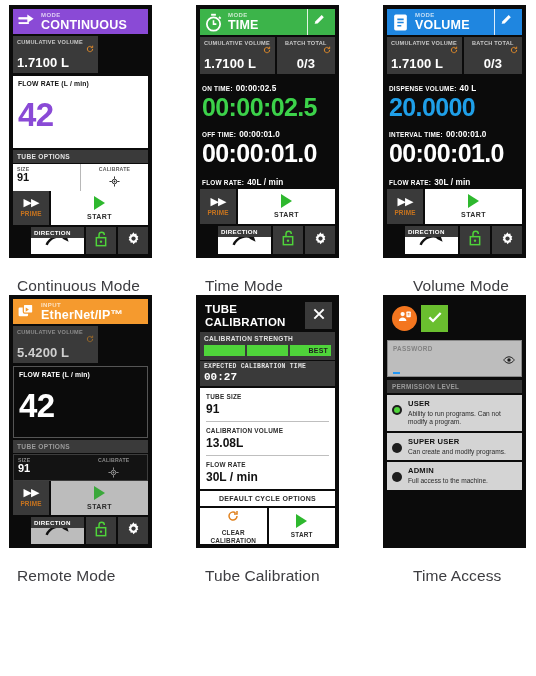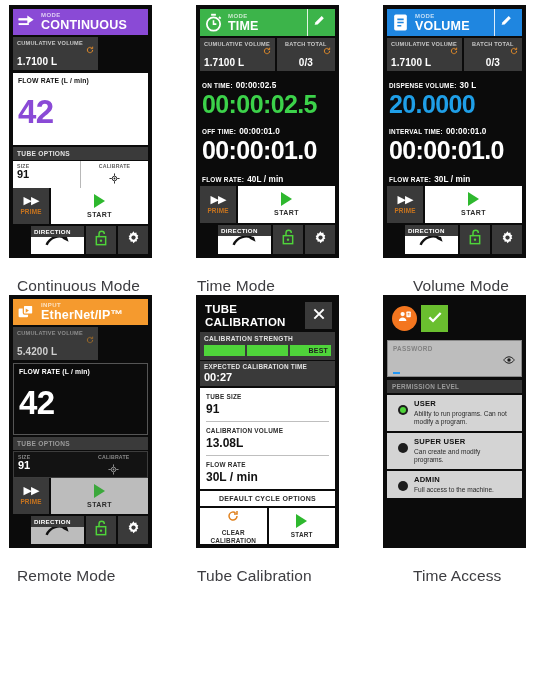--- a/index.html
+++ b/index.html
@@ -14,21 +14,21 @@
     grid-template-rows:auto auto;
     padding-top:5px;
     padding-left:9px;
     box-sizing:border-box;
   }
   .cell{display:flex;flex-direction:column;align-items:flex-start;}
   .caption{
     font-size:15.5px;color:#3d3d41;letter-spacing:.1px;
     margin-top:19px;margin-left:8px;font-weight:400;
   }
-  .cell.c2 .caption{margin-left:1px;}
+  .cell.c2 .caption{margin-left:9px;}
   .cell.c3 .caption{margin-left:30px;}
 
   
   .screen{
     width:143px;height:253px;background:#0b0b0b;
     padding:4px;box-sizing:border-box;
     display:flex;flex-direction:column;
     position:relative;
   }
 
@@ -54,21 +54,21 @@
 
   
   .strip{display:flex;gap:2px;margin-top:2px;}
   .tile{
     background:#3a3a3a;padding:3px 4px 3px 4px;box-sizing:border-box;
     position:relative;min-height:30px;
   }
   .tile.w1{width:85px;}
   .tile.w2{width:66px;text-align:center;}
   .tile .tl{font-size:5.6px;color:#c9c9c9;font-weight:700;letter-spacing:.25px;line-height:6.6px;text-transform:uppercase;}
-  .tile .tv{font-size:10px;color:#fff;font-weight:700;margin-top:9px;letter-spacing:.1px;}
+  .tile .tv{font-size:13px;color:#fff;font-weight:700;margin-top:9px;letter-spacing:.1px;}
   .tile .rico{position:absolute;right:4px;top:3px;width:8px;height:8px;}
   .tile.dim .tl{color:#8d8d8d;}
   .tile.dim .tv{color:#cfcfcf;}
 
   
   .flowbox{
     margin-top:3px;background:#fff;flex:0 0 auto;height:72px;
     padding:4px 5px;box-sizing:border-box;
   }
   .flowbox .fl{font-size:6.8px;font-weight:700;color:#111;letter-spacing:.15px;}
@@ -131,21 +131,21 @@
 
   
   .calhdr{background:#0b0b0b;display:flex;align-items:center;padding:3px 3px 3px 5px;height:39px;box-sizing:border-box;}
   .calhdr .ct{font-size:11.5px;font-weight:700;color:#fff;line-height:13px;flex:1;letter-spacing:.2px;}
   .closebtn{width:27px;height:27px;background:#3a3a3a;display:flex;align-items:center;justify-content:center;}
   .calstrip{background:#3a3a3a;padding:3px 4px 4px 4px;}
   .calstrip .cl{font-size:6.6px;font-weight:700;color:#e2e2e2;letter-spacing:.3px;}
   .bars{display:flex;gap:2px;margin-top:3px;}
   .bars .b{flex:1;height:11px;background:#4fd43a;display:flex;align-items:center;justify-content:flex-end;}
   .bars .b .bt{font-size:7px;font-weight:700;color:#1d1d1d;padding-right:3px;letter-spacing:.2px;}
-  .caltime{background:#3a3a3a;padding:2px 4px 3px 4px;margin-top:1px;}
+  .caltime{background:#3a3a3a;padding:2px 4px 3px 4px;margin-top:1px;font-family:Liberation Mono, monospace;}
   .caltime .cl{font-size:6.4px;font-weight:700;color:#e2e2e2;letter-spacing:.25px;}
   .caltime .cv{font-size:11px;font-weight:700;color:#fff;margin-top:1px;}
   .calfields{background:#fff;margin-top:2px;padding:0 6px;}
   .cfield{padding:5px 0 5px 0;border-bottom:1px solid #bfbfbf;}
   .cfield:last-child{border-bottom:none;}
   .cfield .k{font-size:6.4px;font-weight:700;color:#2b2b2b;letter-spacing:.25px;}
   .cfield .v{font-size:12px;font-weight:700;color:#111;margin-top:2px;}
   .defbtn{background:#fff;margin-top:2px;height:21px;display:flex;align-items:center;justify-content:center;}
   .defbtn span{font-size:7px;font-weight:700;color:#2b2b2b;letter-spacing:.3px;}
   .calactions{display:flex;gap:2px;margin-top:2px;height:36px;}
@@ -160,21 +160,21 @@
   .ufield{margin-top:2px;padding:4px 5px 5px 5px;position:relative;box-sizing:border-box;}
   .ufield.active{background:#2196f3;height:37px;}
   .ufield.inactive{background:#bdbdbd;height:37px;border:1px solid #888;}
   .ufield .uk{font-size:6.4px;font-weight:700;letter-spacing:.3px;}
   .ufield.active .uk{color:rgba(255,255,255,.62);}
   .ufield.inactive .uk{color:#828282;}
   .ufield .uv{font-size:14px;font-weight:700;color:#fff;margin-top:2px;letter-spacing:-.2px;}
   .ufield .eye{position:absolute;right:6px;bottom:6px;}
   .ufield .caret{position:absolute;left:5px;bottom:2px;width:7px;height:2px;background:#2196f3;}
   .permhdr{background:#3a3a3a;color:#9a9a9a;font-size:6.4px;font-weight:700;letter-spacing:.3px;padding:3px 5px;margin-top:3px;}
-  .perm{background:#d4d4d4;margin-top:2px;display:flex;padding:4px 11px;box-sizing:border-box;align-items:flex-start;}
+  .perm{background:#d4d4d4;margin-top:2px;display:flex;padding:4px 5px;box-sizing:border-box;align-items:flex-start;}
   .radio{width:10px;height:10px;border-radius:50%;background:#1d1d1d;flex:0 0 10px;margin-top:6px;margin-right:6px;position:relative;}
   .radio.on::after{content:"";position:absolute;left:2px;top:2px;width:6px;height:6px;border-radius:50%;background:#4fd43a;}
   .perm .pw{flex:1;}
   .perm .pn{font-size:7.6px;font-weight:700;color:#111;letter-spacing:.2px;}
   .perm .pd{font-size:6.6px;color:#2b2b2b;line-height:8.4px;margin-top:2px;}
 </style>
 </head>
 <body>
 
 <div class="grid">
@@ -423,21 +423,21 @@
           <span class="rico">
             <svg viewBox="0 0 24 24">
                 <path d="M20 12a8 8 0 1 1-3-6.2" stroke="#e08a2a" stroke-width="3" fill="none"></path>
                 <path d="M20 2v6h-6" stroke="#e08a2a" stroke-width="3" fill="none"></path>
               </svg>
           </span>
         </div>
       </div>
 
       <div class="datarow">
-        <span class="dr-lbl">DISPENSE VOLUME:</span><span class="dr-sm">30 L</span>
+        <span class="dr-lbl">DISPENSE VOLUME:</span><span class="dr-sm">40 L</span>
         <div class="dr-big blue">20.0000</div>
       </div>
 
       <div class="datarow">
         <span class="dr-lbl">INTERVAL TIME:</span><span class="dr-sm">00:00:01.0</span>
         <div class="dr-big white">00:00:01.0</div>
       </div>
 
       <div class="frrow">
         <span class="dr-lbl">FLOW RATE:</span><span class="dr-sm">30L / min</span>

